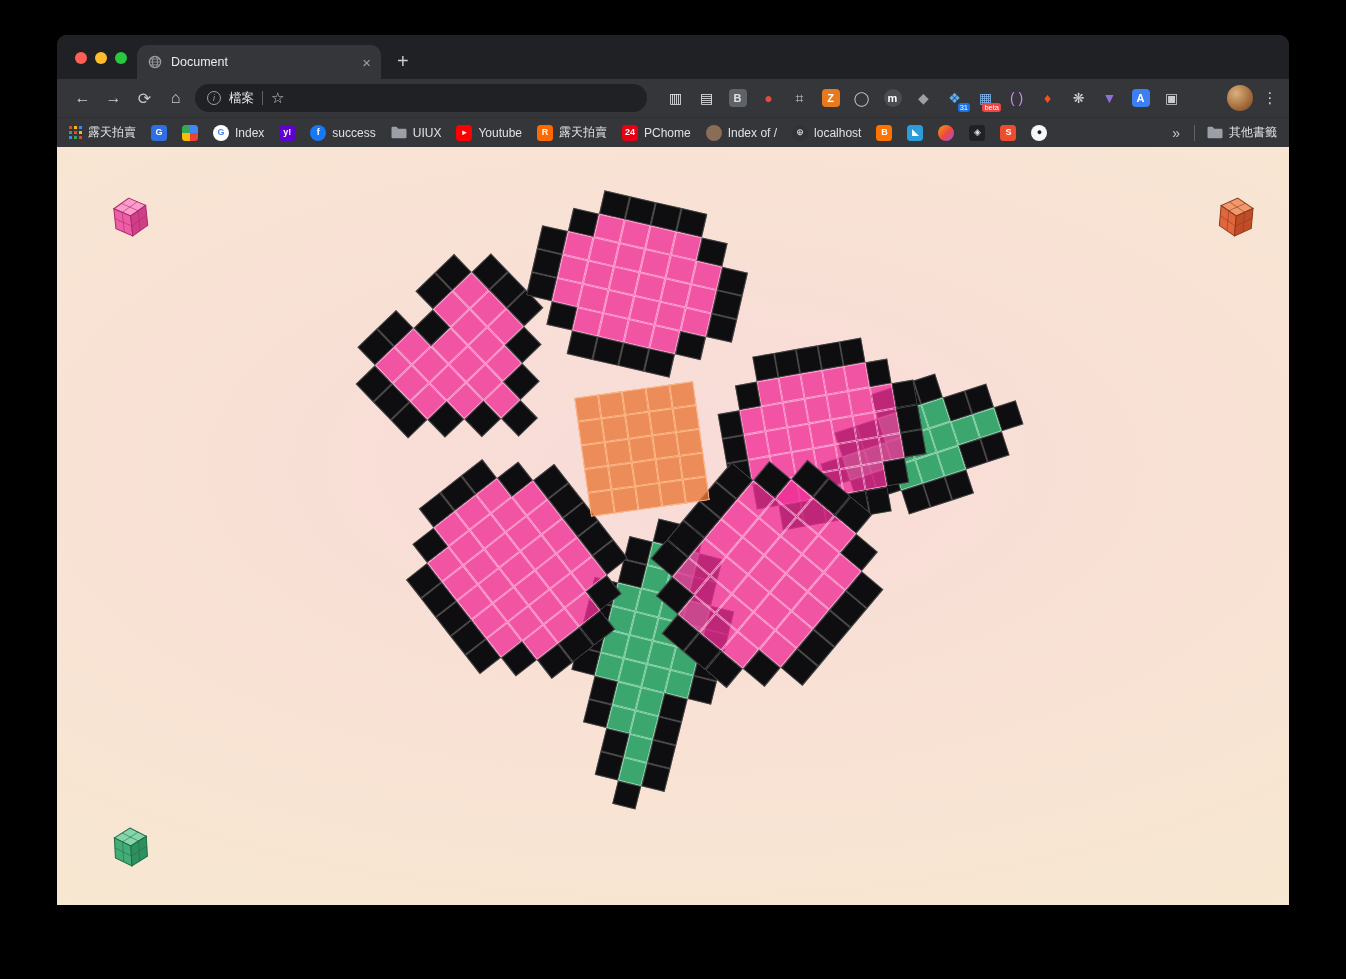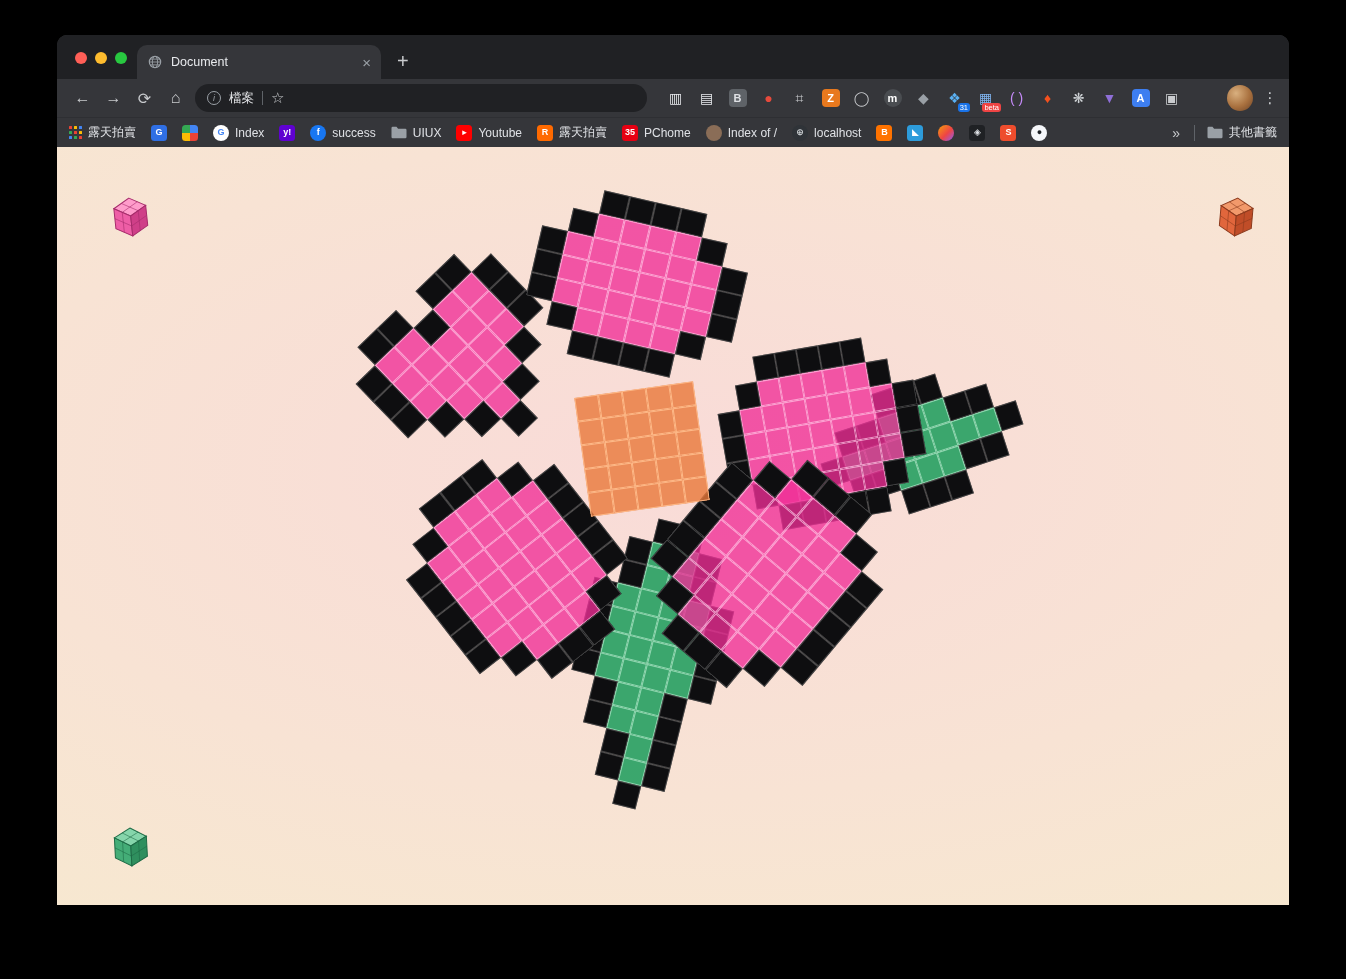--- a/index.html
+++ b/index.html
@@ -216,21 +216,21 @@
           </div>
           <div class="bm">
             <span class="bm-chip" style="background: rgb(255, 0, 0); color: rgb(255, 255, 255);">▸</span>
             <span class="bm-label">Youtube</span>
           </div>
           <div class="bm">
             <span class="bm-chip" style="background: rgb(255, 106, 0); color: rgb(255, 255, 255);">R</span>
             <span class="bm-label">露天拍賣</span>
           </div>
           <div class="bm">
-            <span class="bm-chip" style="background: rgb(230, 0, 18); color: rgb(255, 255, 255);">35</span>
+            <span class="bm-chip" style="background: rgb(230, 0, 18); color: rgb(255, 255, 255);">24</span>
             <span class="bm-label">PChome</span>
           </div>
           <div class="bm">
             <span class="bm-dot" style="background: rgb(138, 109, 87); color: rgb(255, 255, 255);"></span>
             <span class="bm-label">Index of /</span>
           </div>
           <div class="bm">
             <span class="bm-dot" style="background: rgb(47, 51, 56); color: rgb(207, 211, 214);">⊕</span>
             <span class="bm-label">localhost</span>
           </div>

